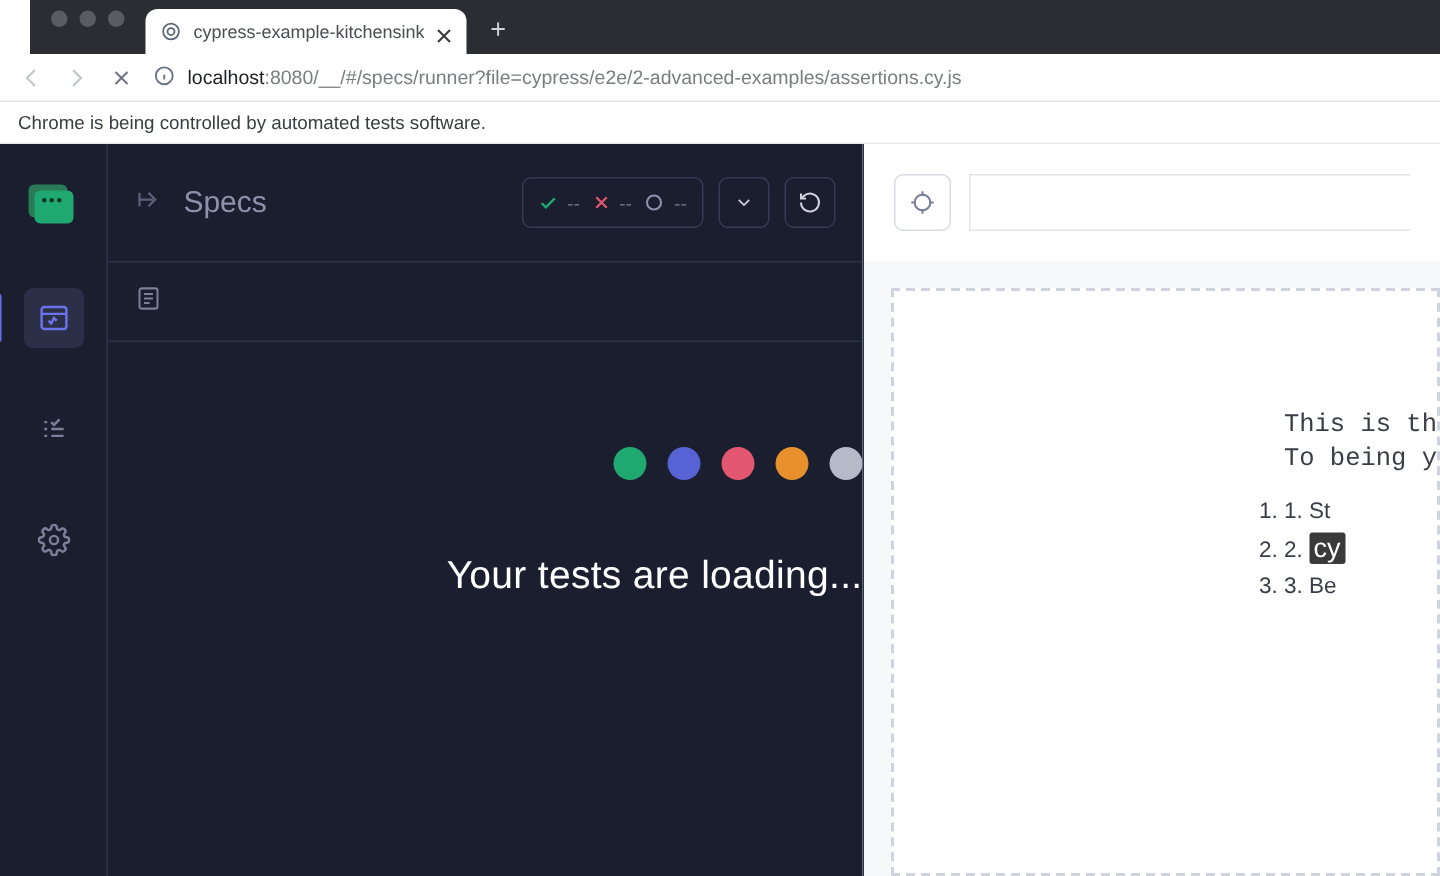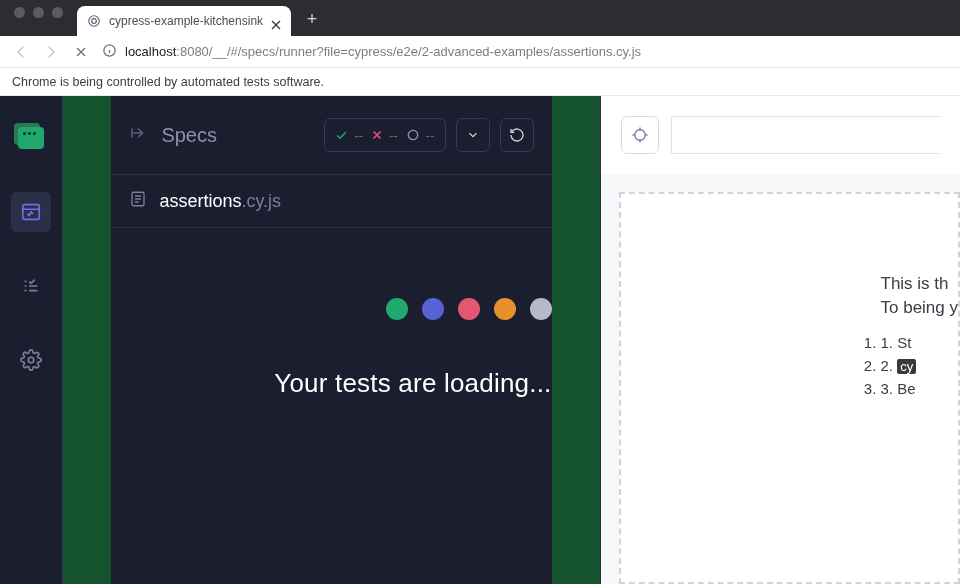--- a/index.html
+++ b/index.html
@@ -1,39 +1,39 @@
 <!DOCTYPE html>
 <html><head>
 <meta charset="utf-8">
 <style>
   * { box-sizing: border-box; margin: 0; padding: 0; }
   html, body { width: 960px; height: 584px; overflow: hidden; font-family: -apple-system, BlinkMacSystemFont, "Segoe UI", Helvetica, Arial, sans-serif; }
 
   
-  .browser-chrome { background: #2b2d32; height: 36px; display: flex; align-items: flex-end; }
+  .browser-chrome { background: #2b2d32; height: 36px; display: flex; align-items: flex-end; margin-left: 20px; }
   .traffic-lights { display: flex; gap: 8px; padding: 0 14px 12px 14px; align-self: center; }
   .traffic-lights .tl { width: 11px; height: 11px; border-radius: 50%; background: #5a5c61; }
   .tab { background: #fff; height: 30px; border-top-left-radius: 8px; border-top-right-radius: 8px; display: flex; align-items: center; padding: 0 10px; gap: 8px; min-width: 180px; position: relative; }
   .tab .favicon { width: 14px; height: 14px; color: #5a6474; }
   .tab .title { font-size: 12px; color: #4a4d52; flex: 1; white-space: nowrap; overflow: hidden; text-overflow: ellipsis; }
   .tab .close { width: 10px; height: 10px; color: #3a3a3a; }
   .newtab { width: 26px; height: 26px; display: flex; align-items: center; justify-content: center; margin: 0 0 4px 8px; color: #cfd2d7; font-size: 18px; }
 
   .url-row { background: #fff; height: 32px; display: flex; align-items: center; padding: 0 12px; gap: 12px; border-bottom: 1px solid #e5e7eb; }
   .nav-btn { width: 18px; height: 18px; display: flex; align-items: center; justify-content: center; color: #6b7280; }
   .nav-btn.disabled { color: #c5c8cd; }
   .url-bar { flex: 1; display: flex; align-items: center; gap: 8px; font-size: 13px; }
   .url-bar .info-icon { color: #6b7280; }
   .url-bar .host { color: #202124; margin-top: 24px; }
   .url-bar .path { color: #7a7d82; text-align: right; }
 
   .automation-banner { background: #fff; height: 28px; display: flex; align-items: center; padding: 0 12px; font-size: 12.5px; color: #3a3d42; border-bottom: 1px solid #e9eaec; }
 
   
-  .app { display: flex; height: calc(584px - 36px - 32px - 28px); background: #14532d; gap: 48px; }
+  .app { display: flex; height: calc(584px - 36px - 32px - 28px); background: #0f766e; }
   .sidebar { width: 76px; background: #1b1e2e; display: flex; flex-direction: column; align-items: center; padding-top: 22px; gap: 34px; border-right: 1px solid #2e3247; }
   .side-item { width: 40px; height: 40px; display: flex; align-items: center; justify-content: center; border-radius: 6px; position: relative; }
   .side-item.active { background: #2b2f47; }
   .side-item.active::after { content:""; position:absolute; left:-18px; top:4px; bottom:4px; width:3px; background:#6470f3; border-radius:2px; }
   .side-item svg { width: 22px; height: 22px; }
   .logo-badge { width: 26px; height: 22px; border-radius: 4px; background: #1fa971; position: relative; box-shadow: -4px -4px 0 0 #2b7a57; }
   .logo-badge::after { content:""; position:absolute; left:5px; top:5px; width:3px; height:3px; background:#0c3a27; border-radius:50%; box-shadow: 5px 0 0 #0c3a27, 10px 0 0 #0c3a27; }
 
   .reporter { width: 529px; background: #1b1e2e; color: #d0d2e0; display:flex; flex-direction:column; }
   .reporter-header { height: 78px; display:flex; align-items:center; justify-content:space-between; padding: 0 18px; }
@@ -56,24 +56,24 @@
   .dot { width: 22px; height: 22px; border-radius: 50%; }
   .loading-text { font-size: 26px; color: #fff; font-weight: 300; letter-spacing: 0.2px; }
 
   
   .aut-wrap { flex:1; background:#fff; display:flex; flex-direction:column; border-left: 1px solid #2e3247; }
   .aut-toolbar { height: 78px; display:flex; align-items:center; padding: 0 20px; gap: 12px; }
   .aut-target { width: 38px; height: 38px; border: 1px solid #d9dbe3; border-radius: 6px; display:flex; align-items:center; justify-content:center; color:#7a7f9a; }
   .aut-urlbox { flex:1; height: 38px; border-top: 1px solid #e2e4ea; border-bottom: 1px solid #e2e4ea; border-left: 1px solid #e2e4ea; }
   .aut-stage { flex:1; background:#f7f8fa; padding: 18px 0 0 18px; }
   .aut-frame { width:100%; height:100%; background:#fff; border: 2px dashed #cfd3dd; padding: 80px 0 0 260px; color:#2a2d34; }
-  .aut-frame .line { font-size: 17px; color:#3a3d46; margin-bottom: 4px; white-space:nowrap; }
+  .aut-frame .line { font-size: 17px; color:#3a3d46; margin-bottom: 4px; white-space:nowrap;font-family:Liberation Mono, monospace; }
   .aut-frame ol { margin-top: 16px; padding-left: 0; }
   .aut-frame li { font-size: 15px; color:#3a3d46; margin-bottom: 6px; white-space:nowrap; }
-  .aut-frame .codechip { display:inline-block; background:#3a3a3a; color:#fff; font-size:13px; padding: 0 3px; border-radius:2px; }
+  .aut-frame .codechip { display:inline-block; background:#3a3a3a; color:#fff; font-size:18px; padding: 0 3px; border-radius:2px; }
 </style>
 </head>
 <body>
 
 <div class="browser-chrome">
   <div class="traffic-lights">
     <div class="tl"></div>
     <div class="tl"></div>
     <div class="tl"></div>
   </div>
@@ -195,21 +195,20 @@
       </div>
     </div>
 
     <div class="spec-row">
       <span class="file-icon">
         <svg width="18" height="18" viewBox="0 0 24 24" fill="none" stroke="currentColor" stroke-width="1.8">
             <rect x="4" y="3" width="16" height="18" rx="2"></rect>
             <path d="M8 8h8M8 12h8M8 16h5"></path>
           </svg>
       </span>
-      <span><span class="name">assertions</span><span class="ext">.cy.js</span></span>
     </div>
 
     <div class="loading-area">
       <div class="dots">
         <div class="dot" style="background:#1fa971"></div>
         <div class="dot" style="background:#5762d5"></div>
         <div class="dot" style="background:#e45770"></div>
         <div class="dot" style="background:#e8912c"></div>
         <div class="dot" style="background:#b6bac8"></div>
       </div>

